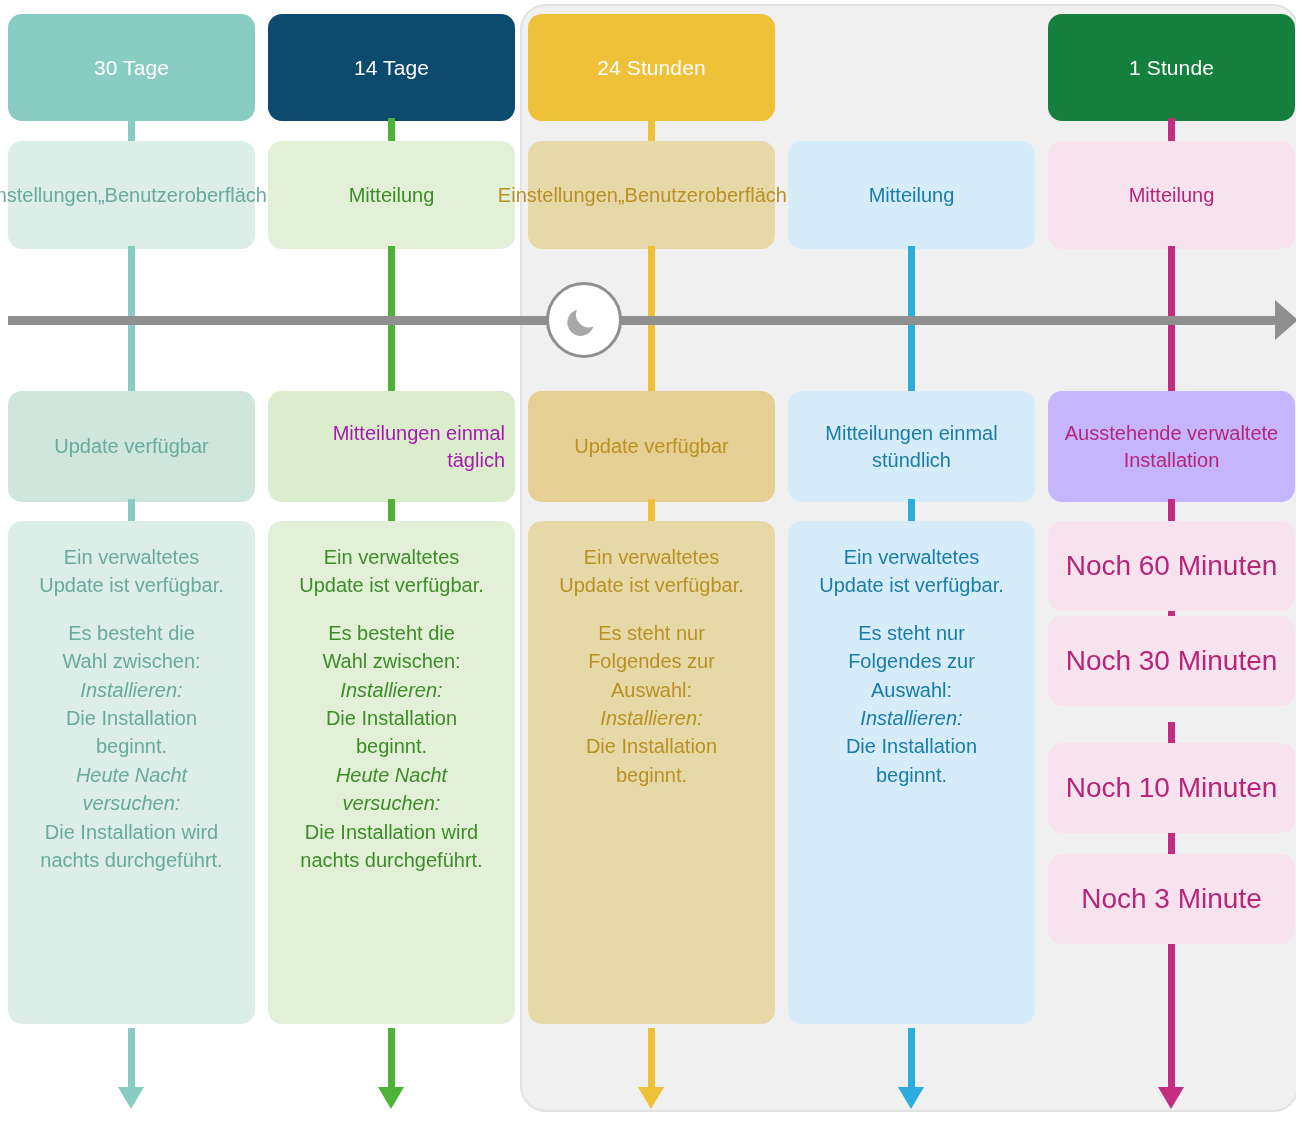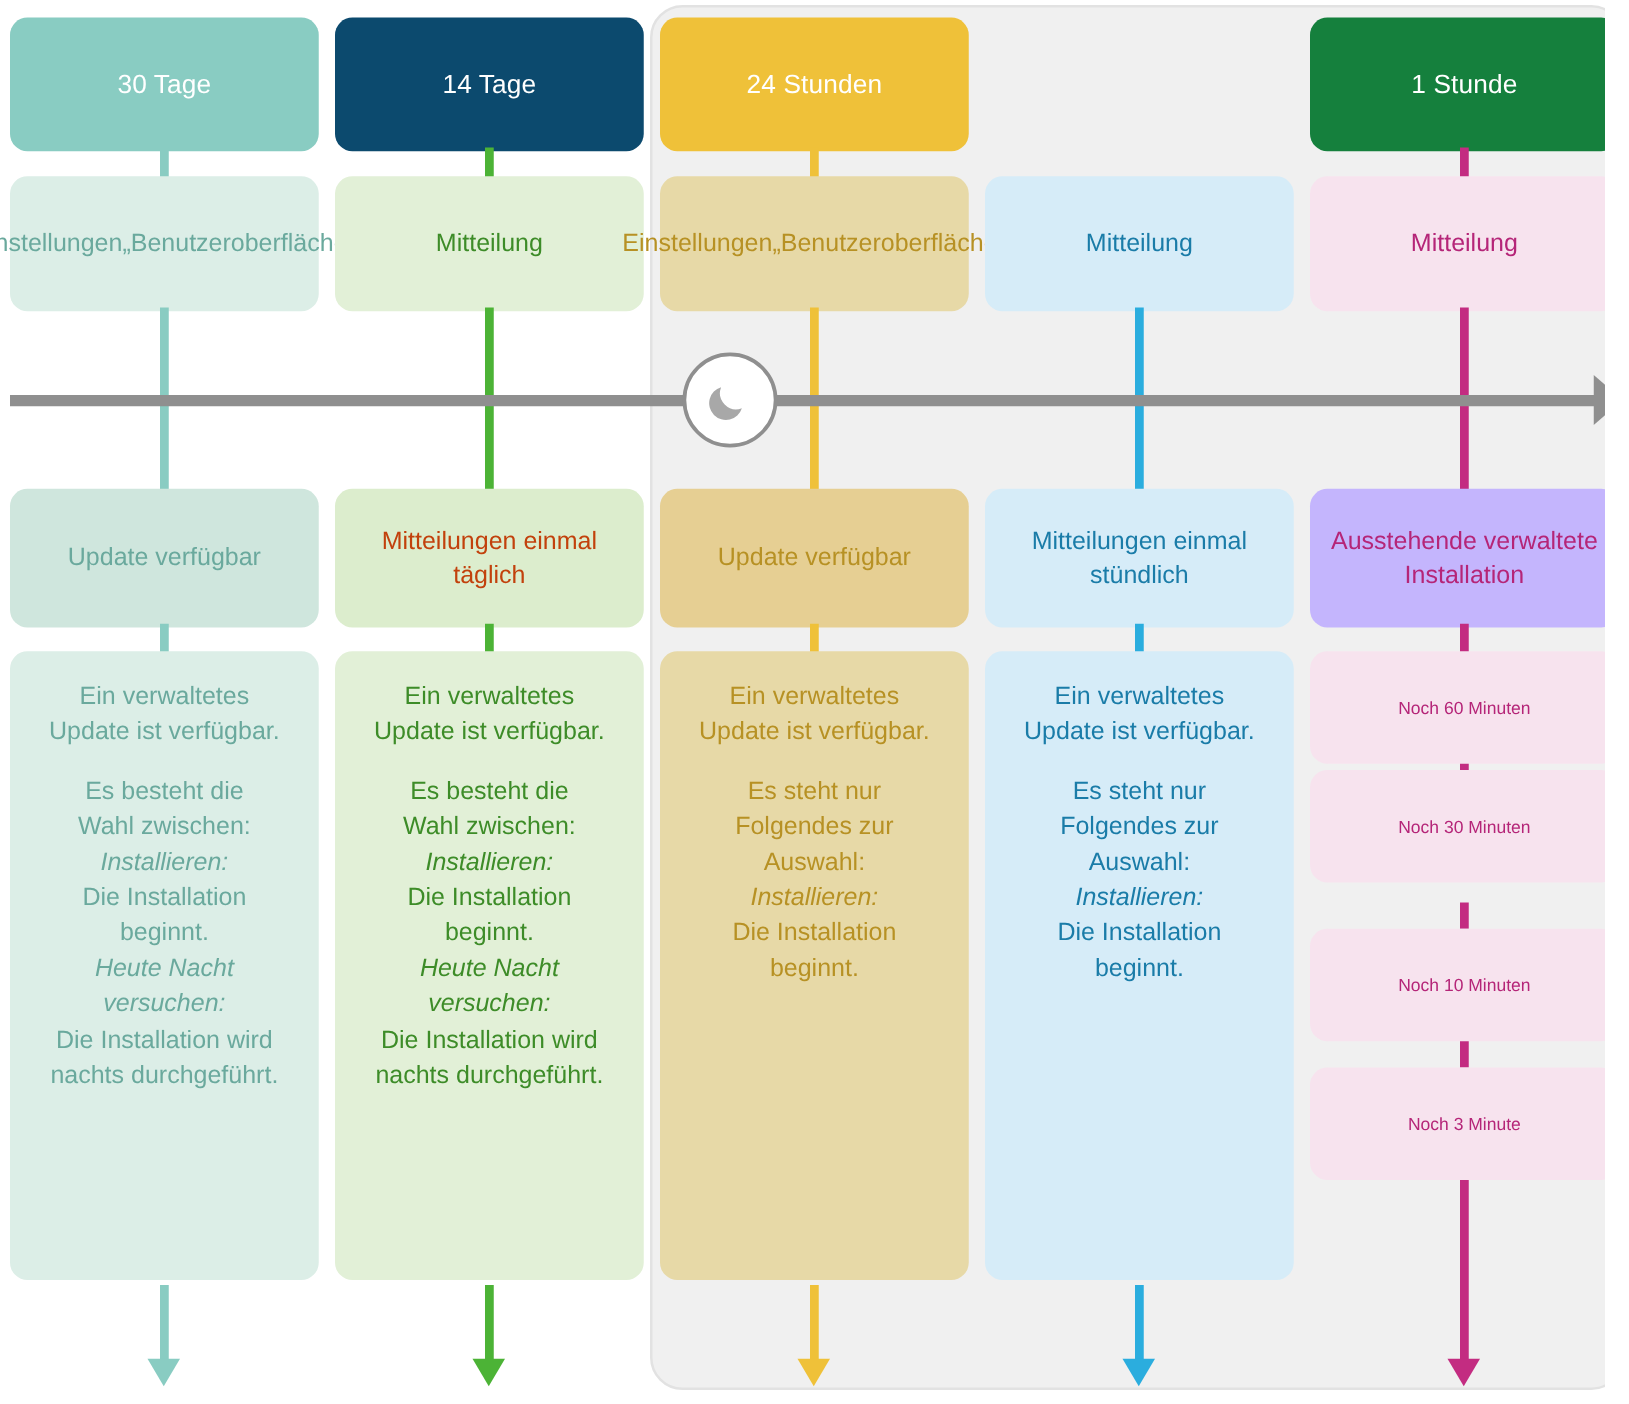--- a/index.html
+++ b/index.html
@@ -10,20 +10,21 @@
   body {
     font-family: "Liberation Sans", sans-serif;
     -webkit-font-smoothing: antialiased;
   }
   #stage {
     position: relative;
     width: 1284px;
     height: 1123px;
     overflow: hidden;
     background: #ffffff;
+    padding-left: 12px;
   }
 
   
   .night-panel {
     position: absolute;
     left: 520px;
     top: 4px;
     width: 779px;
     height: 1108px;
     background: #f0f0f0;
@@ -113,21 +114,21 @@
   .mini {
     position: absolute;
     left: 0;
     width: 247px;
     height: 90px;
     border-radius: 14px;
     display: flex;
     align-items: center;
     justify-content: center;
     text-align: center;
-    font-size: 14px;
+    font-size: 28px;
     box-sizing: border-box;
   }
 
   
   .vbar {
     position: absolute;
     width: 7px;
     left: 120px;
   }
 
@@ -222,21 +223,21 @@
       <div class="shaft" style="background:#89ccc2;"></div>
       <div class="head" style="border-top-color:#89ccc2;"></div>
     </div>
   </div>
 
   <div class="col" style="left:268px;">
     <div class="hdr" style="background:#0c4a6e;">14 Tage</div>
     <div class="vbar" style="top:118px;height:26px;background:#4cb336;"></div>
     <div class="sub" style="background:#e2f0d7;color:#3d8c28;">Mitteilung</div>
     <div class="vbar" style="top:246px;height:148px;background:#4cb336;"></div>
-    <div class="mid" style="background:#dcedcd;color:#c2410c;">Mitteilungen einmal täglich</div>
+    <div class="mid" style="background:#dcedcd;color:#a21caf;text-align:right;">Mitteilungen einmal täglich</div>
     <div class="vbar" style="top:499px;height:26px;background:#4cb336;"></div>
     <div class="body-box" style="background:#e2f0d7;color:#3d8c28;height:503px;">
       <p>Ein verwaltetes</p>
       <p>Update ist verfügbar.</p>
       <span class="blank"></span>
       <p>Es besteht die</p>
       <p>Wahl zwischen:</p>
       <p class="ital">Installieren:</p>
       <p>Die Installation</p>
       <p>beginnt.</p>

